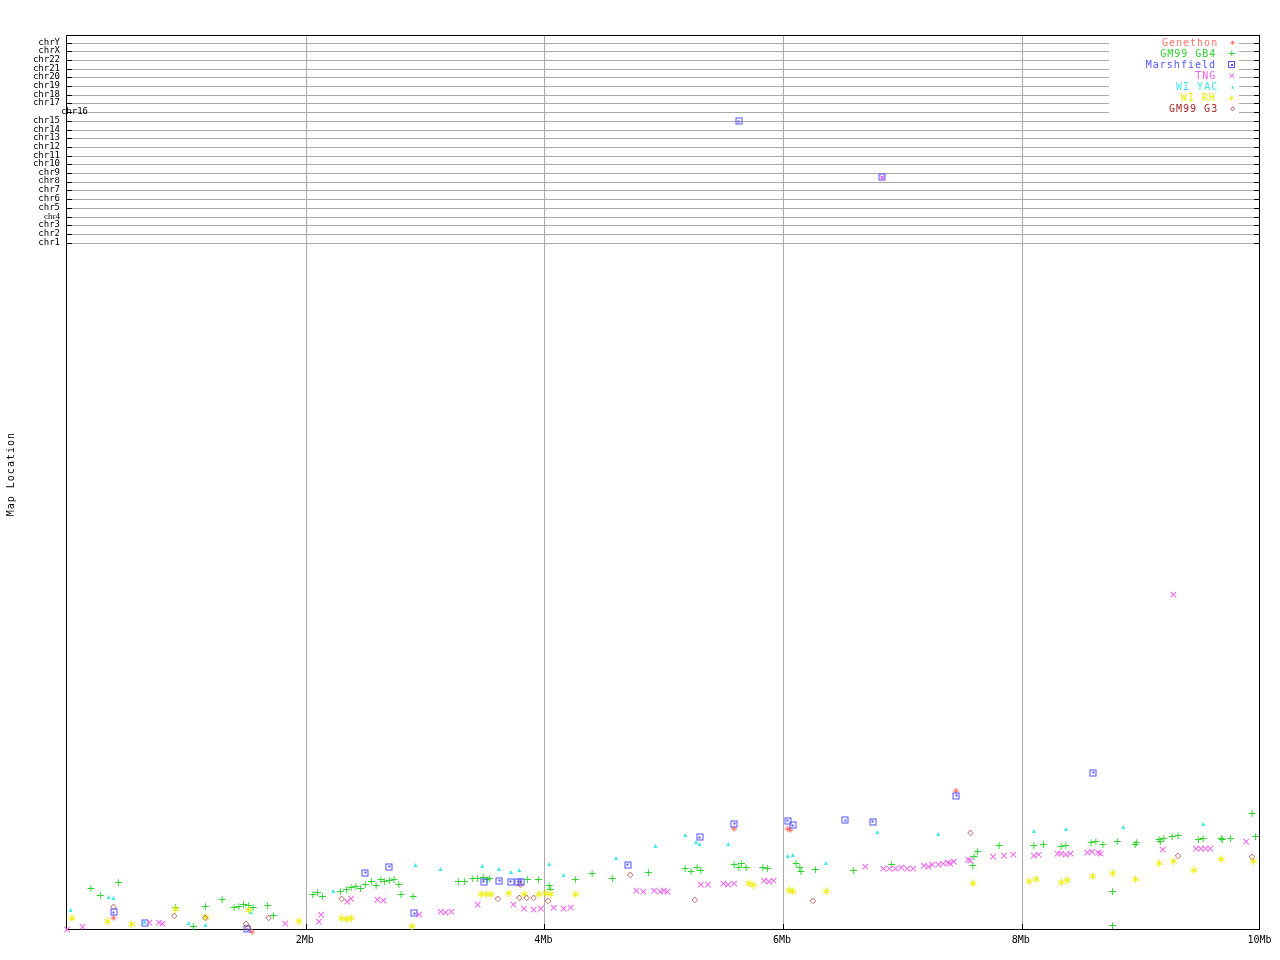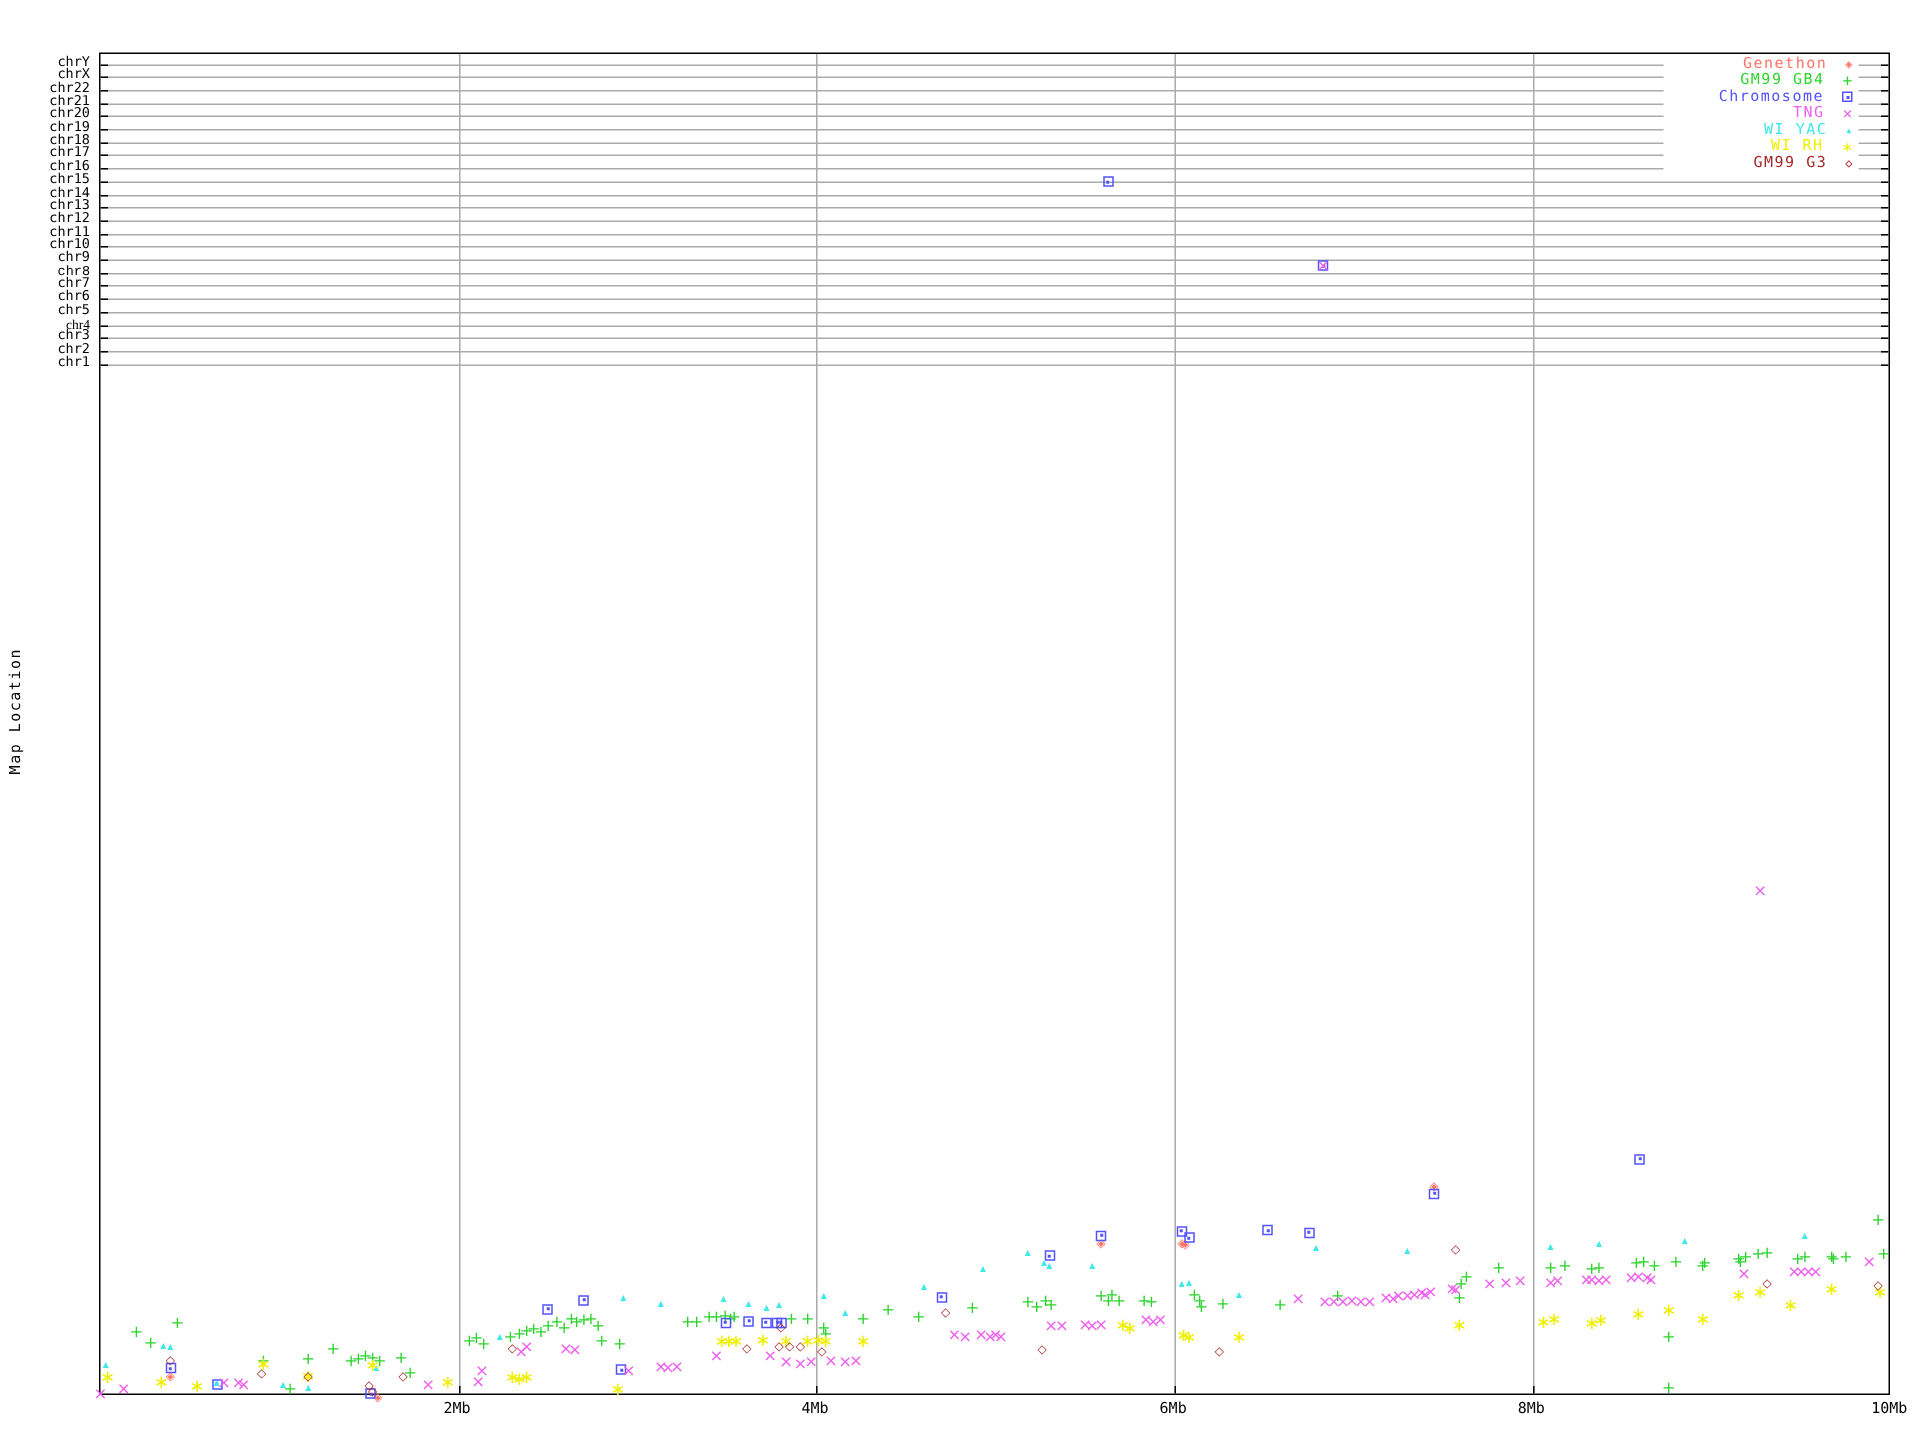--- a/index.html
+++ b/index.html
@@ -457,21 +457,21 @@
     <div class="legend" id="legend">
         <div class="lrow">
           <div class="ltxt" style="color: rgb(255, 115, 104);">Genethon</div>
           <span class="m-diamond-dot txt" style="color: rgb(255, 115, 104);">◈</span>
         </div>
         <div class="lrow">
           <div class="ltxt" style="color: rgb(47, 211, 47);">GM99 GB4</div>
           <span class="m-plus txt" style="color: rgb(47, 211, 47);">+</span>
         </div>
         <div class="lrow">
-          <div class="ltxt" style="color: rgb(83, 83, 255);">Chromosome</div>
+          <div class="ltxt" style="color: rgb(83, 83, 255);">Marshfield</div>
           <span class="m-sq" style="color: rgb(83, 83, 255);">
             <i></i>
           </span>
         </div>
         <div class="lrow">
           <div class="ltxt" style="color: rgb(239, 95, 239);">TNG</div>
           <span class="m-cross txt" style="color: rgb(239, 95, 239);">×</span>
         </div>
         <div class="lrow">
           <div class="ltxt" style="color: rgb(63, 233, 233);">WI YAC</div>
@@ -490,21 +490,21 @@
 
   <div id="ylabels">
       <div class="ylab" style="top: 37.6px;">chrY</div>
       <div class="ylab" style="top: 46.296px;">chrX</div>
       <div class="ylab" style="top: 54.992px;">chr22</div>
       <div class="ylab" style="top: 63.688px;">chr21</div>
       <div class="ylab" style="top: 72.384px;">chr20</div>
       <div class="ylab" style="top: 81.08px;">chr19</div>
       <div class="ylab" style="top: 89.776px;">chr18</div>
       <div class="ylab" style="top: 98.472px;">chr17</div>
-      <div class="ylab" style="top: 107.168px;">chr16</div>
+      <div class="ylab" style="top: 107.168px; margin-left: 28px;">chr16</div>
       <div class="ylab" style="top: 115.864px;">chr15</div>
       <div class="ylab" style="top: 124.56px;">chr14</div>
       <div class="ylab" style="top: 133.256px;">chr13</div>
       <div class="ylab" style="top: 141.952px;">chr12</div>
       <div class="ylab" style="top: 150.648px;">chr11</div>
       <div class="ylab" style="top: 159.344px;">chr10</div>
       <div class="ylab" style="top: 168.04px;">chr9</div>
       <div class="ylab" style="top: 176.736px; font-family: Liberation Mono, monospace;">chr8</div>
       <div class="ylab" style="top: 185.432px;">chr7</div>
       <div class="ylab" style="top: 194.128px;">chr6</div>

